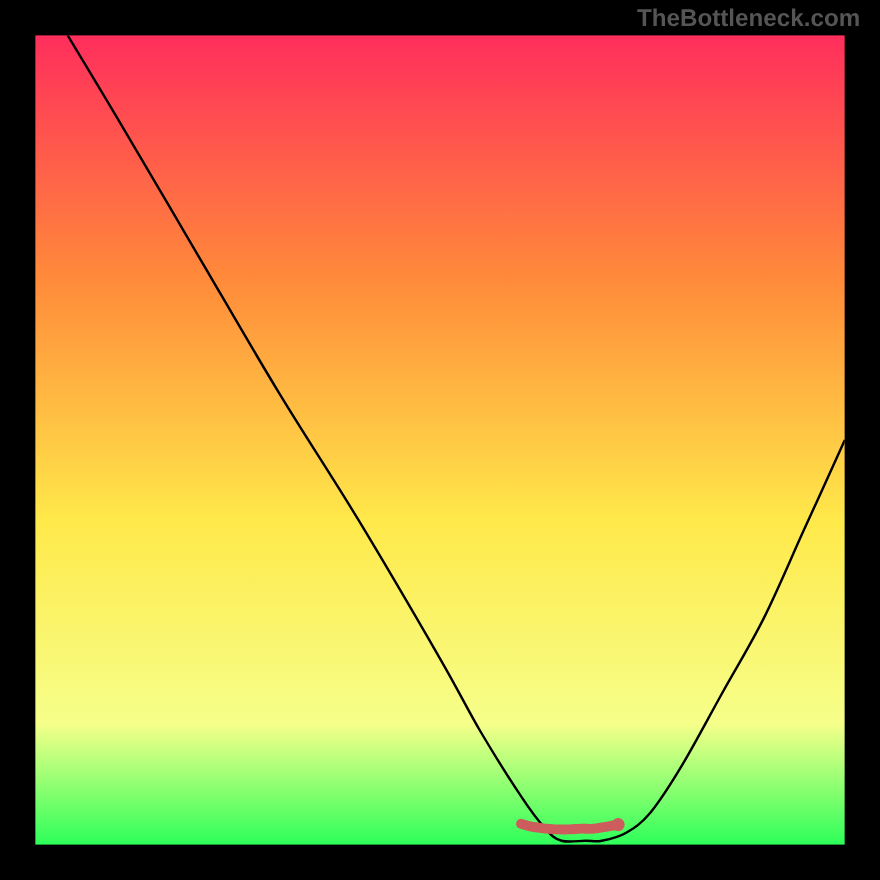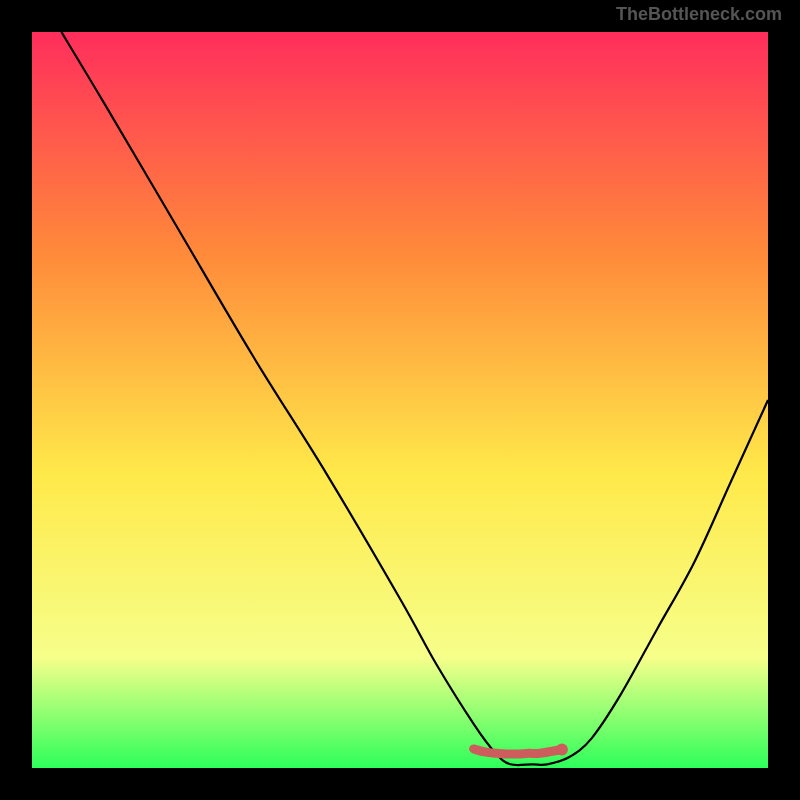--- a/index.html
+++ b/index.html
@@ -14,21 +14,21 @@
   .outer {
     position: relative;
     width: 800px;
     height: 800px;
   }
   .watermark {
     position: absolute;
     top: 4px;
     right: 18px;
     color: #555;
-    font-size: 18px;
+    font-size: 22px;
     font-weight: bold;
     z-index: 10;
   }
   .chart-area {
     position: absolute;
     left: 32px;
     top: 32px;
     width: 736px;
     height: 736px;
   }

